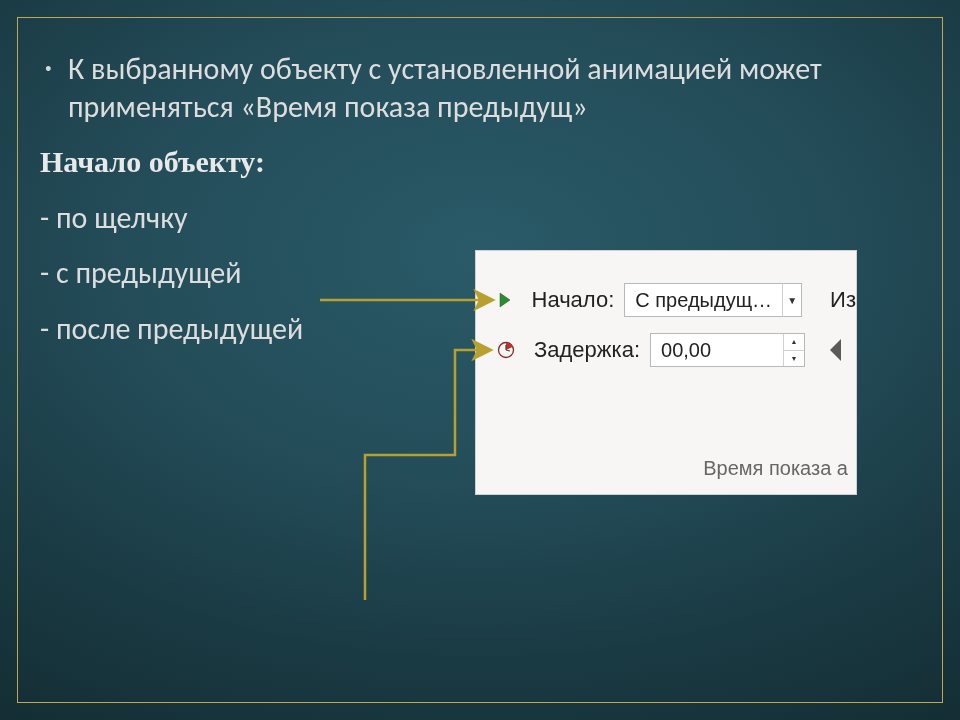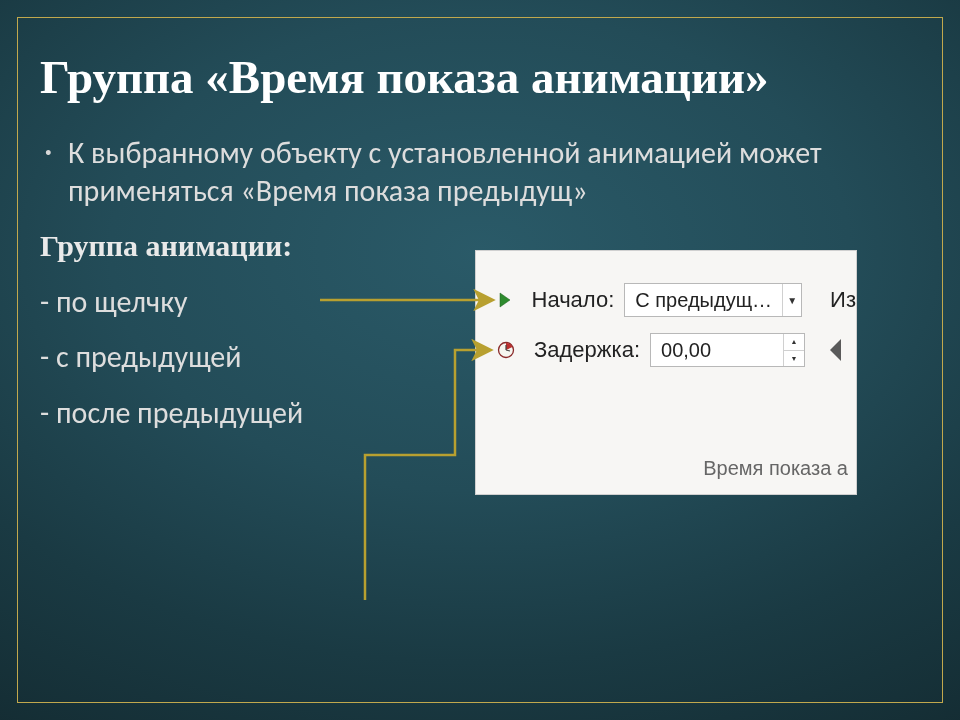--- a/index.html
+++ b/index.html
@@ -191,26 +191,25 @@
     pointer-events: none;
   }
 </style>
 </head>
 <body>
 
 <div class="slide">
   <div class="inner-border"></div>
 
   <div class="content">
-    <h1 class="title">Группа «Время показа анимации»</h1>
 
     <div class="body-text">
       <div class="bullet">К выбранному объекту с установленной анимацией может применяться «Время показа предыдущ»</div>
 
-      <div class="subhead">Группа анимации:</div>
+      <div class="subhead">Начало объекту:</div>
       <div class="line">- по щелчку</div>
       <div class="line">- с предыдущей</div>
       <div class="line">- после предыдущей</div>
 
     </div>
   </div>
 
   <div class="panel">
     <div class="inner">
 

